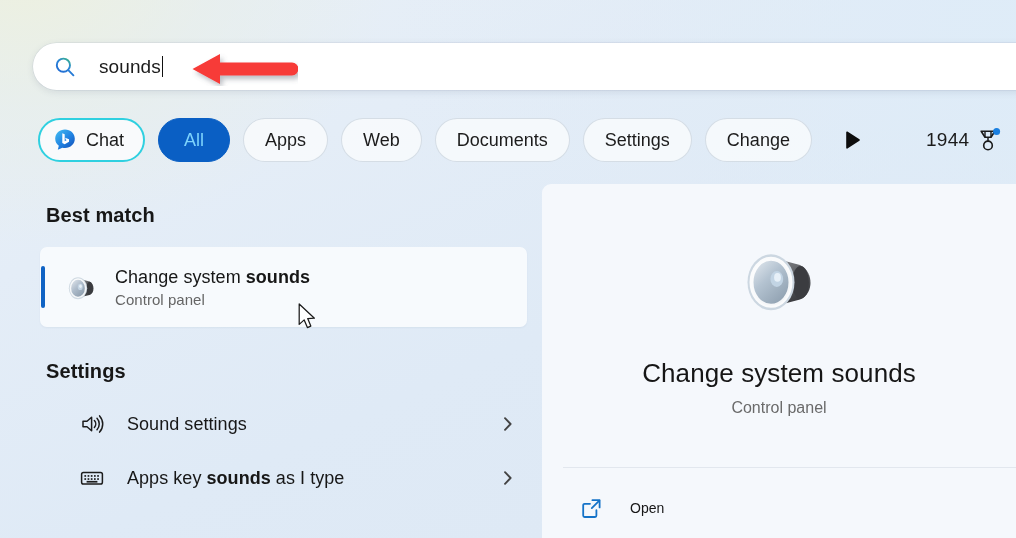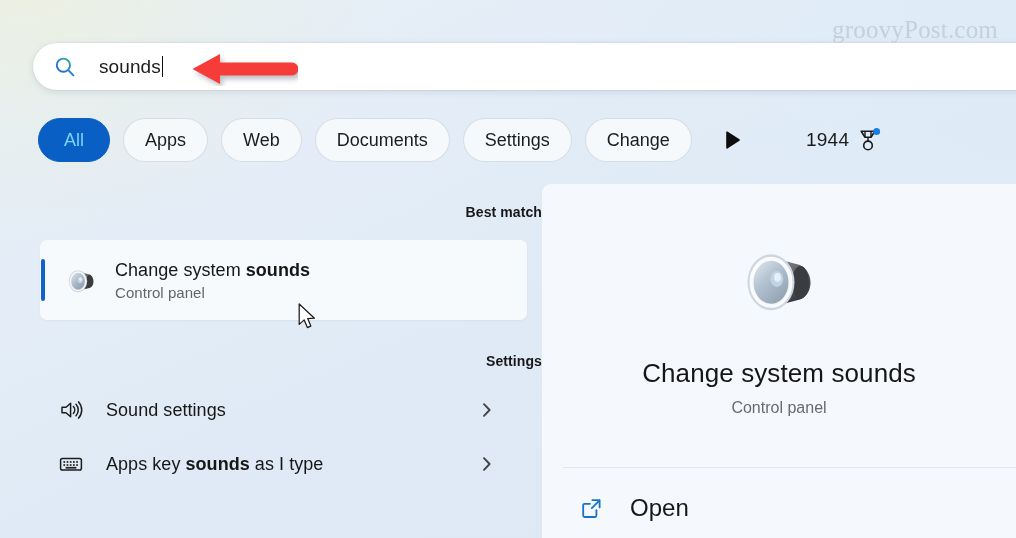--- a/index.html
+++ b/index.html
@@ -160,26 +160,25 @@
   
   #results-pane {
     position: absolute;
     left: 0;
     top: 184px;
     width: 542px;
     bottom: 0;
     z-index: 5;
   }
   .section-header {
-    font-size: 14px;
+    font-size: 20px;
     font-weight: bold;
     color: #171717;
-    padding-left: 24px;
+    padding-left: 46px;
     letter-spacing: 0.1px;
-    text-align: right;
   }
   #best-match-header { padding-top: 20px; }
 
   #best-match-card {
     position: relative;
     margin: 20px 0 0 40px;
     width: 487px;
     height: 80px;
     background: rgba(249,251,253,0.93);
     border-radius: 7px;
@@ -223,21 +222,21 @@
 
   .settings-row {
     margin-left: 40px;
     width: 472px;
     height: 54px;
     display: flex;
     align-items: center;
     border-radius: 6px;
     box-sizing: border-box;
   }
-  #settings-list { margin-top: 14px; }
+  #settings-list { margin-top: 14px; padding-left: 21px; }
   .settings-row .row-icon {
     width: 26px;
     height: 26px;
     margin-left: 18px;
     flex: 0 0 auto;
     display: block;
   }
   .settings-row .row-label {
     margin-left: 22px;
     font-size: 18px;
@@ -315,42 +314,41 @@
     box-sizing: border-box;
   }
   .action-row .action-icon {
     width: 23px;
     height: 23px;
     flex: 0 0 auto;
     display: block;
   }
   .action-row .action-label {
     margin-left: 27px;
-    font-size: 24px;
+    font-size: 14px;
     color: #171717;
     letter-spacing: 0.05px;
   }
 
   
   #mouse-cursor {
     position: absolute;
     left: 298px;
     top: 303px;
     width: 20px;
     height: 29px;
     z-index: 50;
     pointer-events: none;
   }
 </style>
 </head>
 <body>
 
 <div id="search-window">
 
-  <div id="watermark">groovyPost.com</div>
 
   <div id="search-bar">
     <svg id="search-icon" viewBox="0 0 24 24" fill="none">
       <defs>
         <linearGradient id="gradSearch" x1="18" y1="2" x2="5" y2="21" gradientUnits="userSpaceOnUse">
           <stop offset="0" stop-color="#3cc36a"></stop>
           <stop offset="0.42" stop-color="#2c86d8"></stop>
           <stop offset="1" stop-color="#1a5fd0"></stop>
         </linearGradient>
       </defs>
@@ -369,20 +367,34 @@
         <feDropShadow dx="2.5" dy="3.5" stdDeviation="2.6" flood-color="#5a6070" flood-opacity="0.42"></feDropShadow>
       </filter>
     </defs>
     <g filter="url(#arrowShadow)">
       <path d="M0.5 17 L28 2 L28 10.5 L100 10.5 A4.6 4.6 0 0 1 100 23.5 L28 23.5 L28 32 Z" fill="#f73a37"></path>
     </g>
   </svg>
 
   <div id="filter-bar">
 
+    <div class="pill chat">
+      <svg id="bing-icon" viewBox="0 0 24 24">
+        <defs>
+          <linearGradient id="gradBing" x1="4" y1="3" x2="20" y2="21" gradientUnits="userSpaceOnUse">
+            <stop offset="0" stop-color="#3fb6f0"></stop>
+            <stop offset="0.55" stop-color="#1f7fe0"></stop>
+            <stop offset="1" stop-color="#1451b8"></stop>
+          </linearGradient>
+        </defs>
+        <path d="M12 1.6c5.4 0 9.8 3.9 9.8 9.2 0 5.3-4.4 9.2-9.8 9.2a11 11 0 0 1-2.6-.3l-4.6 2 1-3.9A8.9 8.9 0 0 1 2.2 10.8C2.2 5.5 6.6 1.6 12 1.6z" fill="url(#gradBing)"></path>
+        <path d="M9.3 5.3l2.4 0.85v7.1l2.1-1.2-0.95-0.42-0.72-1.85 3.9 1.38v2.62l-4.35 2.5-2.4-1.35z" fill="#ffffff"></path>
+      </svg>
+      <span>Chat</span>
+    </div>
 
     <div class="pill active">
       <span>All</span>
     </div>
 
     <div class="pill">
       <span>Apps</span>
     </div>
 
     <div class="pill">

